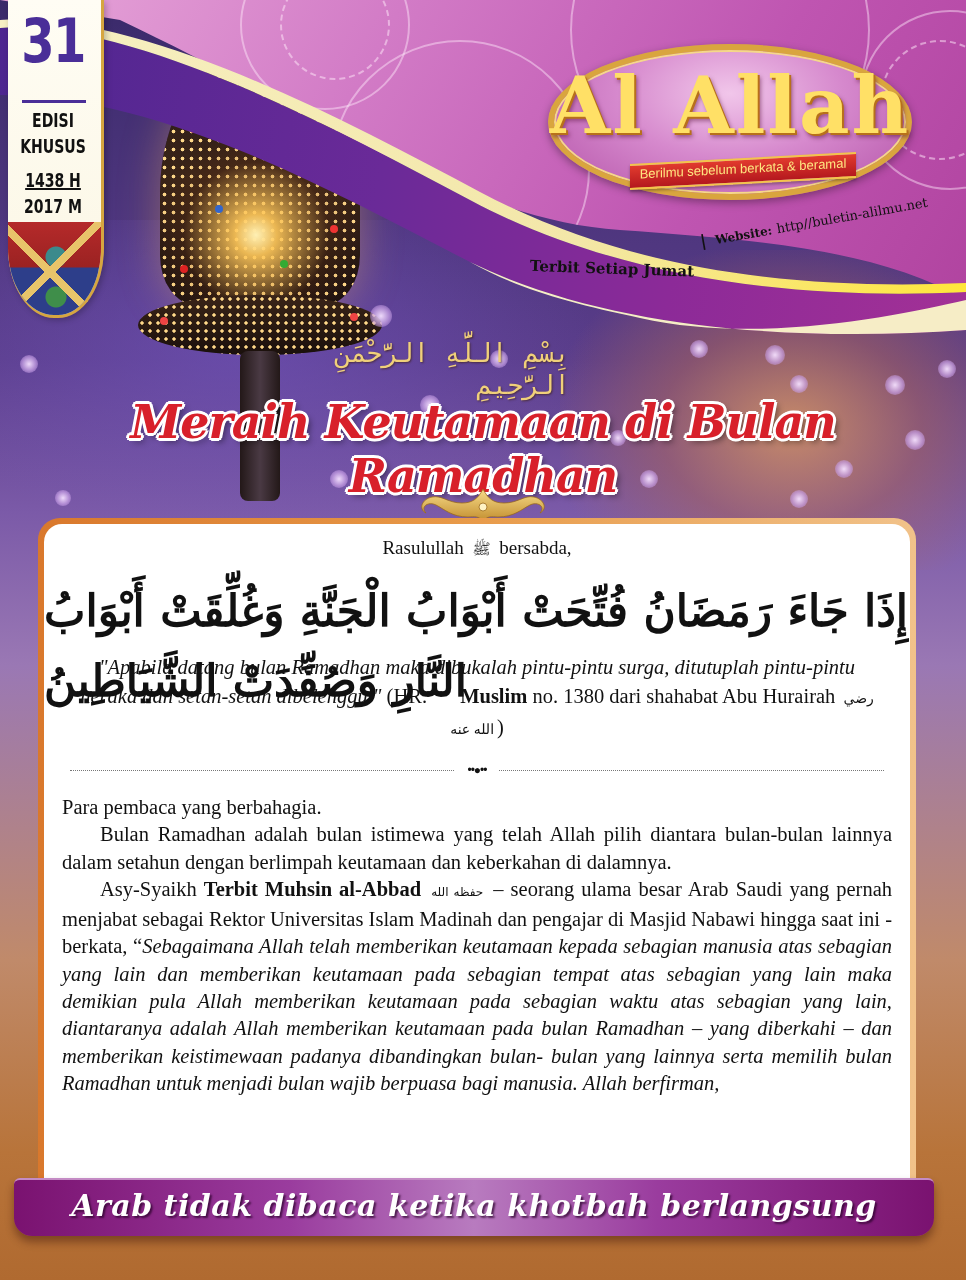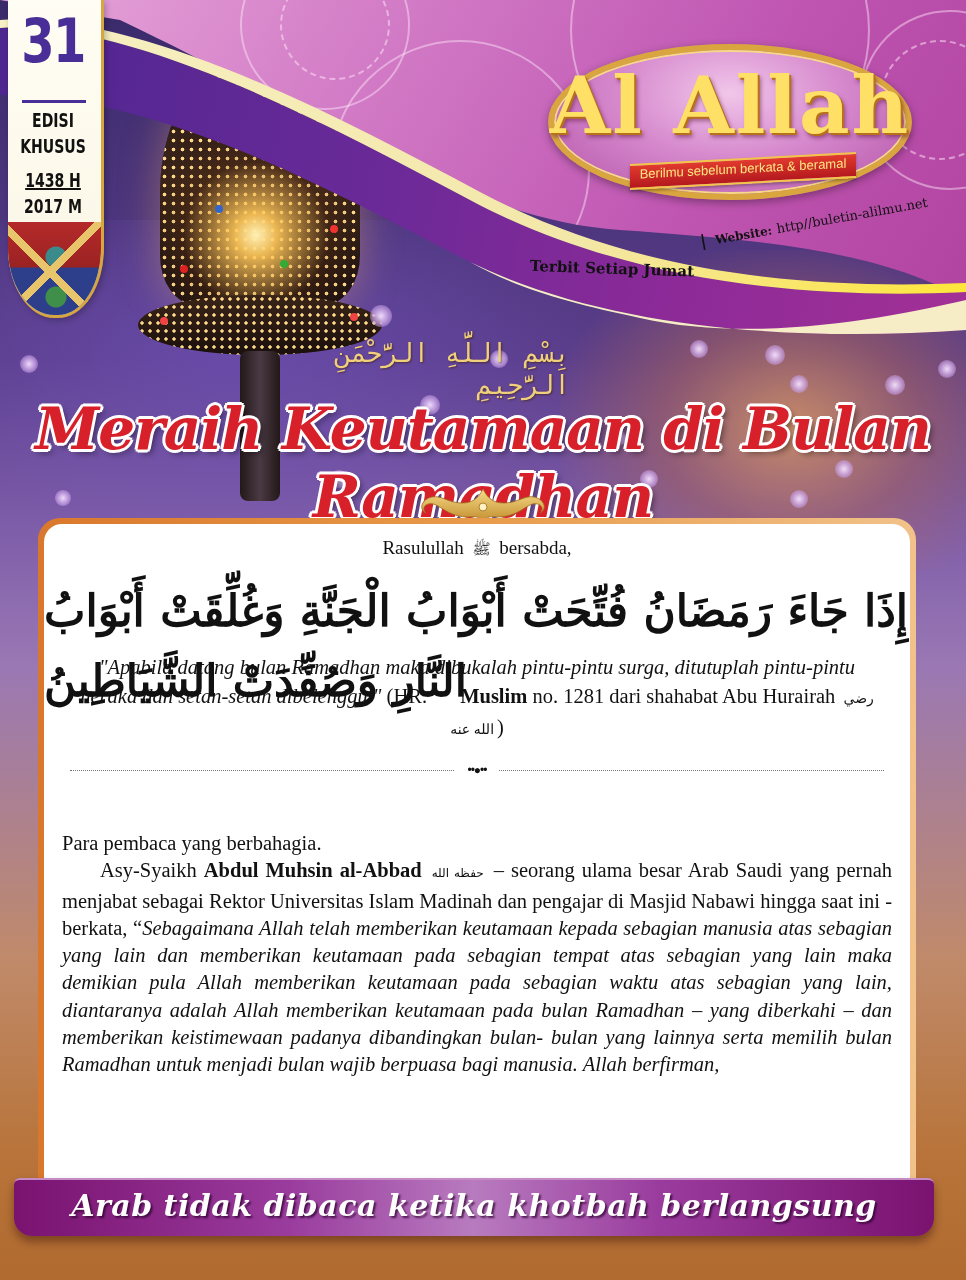--- a/index.html
+++ b/index.html
@@ -148,21 +148,21 @@
   
   .bismillah {
     position: absolute; left: 330px; top: 338px; width: 240px; 
     font-family: Liberation Mono, monospace; font-size: 26px; color: #f0d07a;
     text-shadow: 1px 1px 2px rgba(60,30,10,0.6);
     direction: rtl;
   }
   .main-title {
     position: absolute; left: 0; top: 395px; width: 966px; text-align: center;
     font-family: "DejaVu Serif", serif; font-style: italic; font-weight: bold;
-    font-size: 58px; color: #d8202a; letter-spacing: -1px;
+    font-size: 46px; color: #d8202a; letter-spacing: -1px;
     text-shadow:
       3px 0 0 #fff, -3px 0 0 #fff, 0 3px 0 #fff, 0 -3px 0 #fff,
       2px 2px 0 #fff, -2px -2px 0 #fff, 2px -2px 0 #fff, -2px 2px 0 #fff,
       4px 4px 6px rgba(0,0,0,0.45);
   }
   .flourish {
     position: absolute; left: 412px; top: 487px; width: 142px; height: 38px;
   }
 
   
@@ -196,21 +196,20 @@
   .divider {
     position: absolute; left: 70px; top: 766px; width: 814px; height: 10px;
   }
   .divider .dots { position: absolute; left: 0; right: 0; top: 4px; border-top: 1px dotted #777; }
   .divider .center { position: absolute; left: 385px; top: -1px; width: 44px; height: 12px; background: #fff; text-align: center; font-size: 12px; line-height: 10px; color: #111; letter-spacing: -1px; }
 
   .body-text {
     position: absolute; left: 62px; top: 794px; width: 830px;
     font-family: "Liberation Serif", serif; font-size: 20.5px; line-height: 27.3px; color: #111;
     text-align: justify;
-    margin-top: 36px;
   }
   .body-text p { margin: 0; }
   .body-text .indent { text-indent: 38px; }
   .body-text em { font-style: italic; }
   .body-text b { font-weight: bold; }
   .body-text .rh { font-size: 12px; margin: 0 3px; }
 
   
   .footer-banner {
     position: absolute; left: 14px; top: 1178px; width: 920px; height: 58px;
@@ -324,33 +323,34 @@
   <span class="saw">ﷺ</span>
   <span>bersabda,</span>
 </div>
 
 <div class="arabic">إِذَا جَاءَ رَمَضَانُ فُتِّحَتْ أَبْوَابُ الْجَنَّةِ وَغُلِّقَتْ أَبْوَابُ النَّارِ وَصُفِّدَتْ الشَّيَاطِينُ</div>
 
 <div class="translation">
   <em>"Apabila datang bulan Ramadhan maka dibukalah pintu-pintu surga, ditutuplah pintu-pintu neraka dan setan-setan dibelenggu."</em>
   <span>(HR.</span>
   <b>Muslim</b>
-  <span>no. 1281 dari shahabat Abu Hurairah</span>
+  <span>no. 1380 dari shahabat Abu Hurairah</span>
   <span class="ra">رضي الله عنه</span><span>)</span>
 </div>
 
 <div class="divider">
   <div class="dots"></div>
   <div class="center">••●••</div>
 </div>
 
 <div class="body-text">
   <p>Para pembaca yang berbahagia.</p>
+  <p class="indent">Bulan Ramadhan adalah bulan istimewa yang telah Allah pilih diantara bulan-bulan lainnya dalam setahun dengan berlimpah keutamaan dan keberkahan di dalamnya.</p>
   <p class="indent">
     <span>Asy-Syaikh</span>
-    <b>Abdul Muhsin al-Abbad</b>
+    <b>Terbit Muhsin al-Abbad</b>
     <span class="rh">حفظه الله</span>
     <span>– seorang ulama besar Arab Saudi yang pernah menjabat sebagai Rektor Universitas Islam Madinah dan pengajar di Masjid Nabawi hingga saat ini - berkata, “</span><em>Sebagaimana Allah telah memberikan keutamaan kepada sebagian manusia atas sebagian yang lain dan memberikan keutamaan pada sebagian tempat atas sebagian yang lain maka demikian pula Allah memberikan keutamaan pada sebagian waktu atas sebagian yang lain, diantaranya adalah Allah memberikan keutamaan pada bulan Ramadhan – yang diberkahi – dan memberikan keistimewaan padanya dibandingkan bulan- bulan yang lainnya serta memilih bulan Ramadhan untuk menjadi bulan wajib berpuasa bagi manusia. Allah berfirman,</em>
   </p>
 </div>
 
 <div class="footer-banner"></div>
 <div class="footer-text">Arab tidak dibaca ketika khotbah berlangsung</div>
 
 </body></html>

